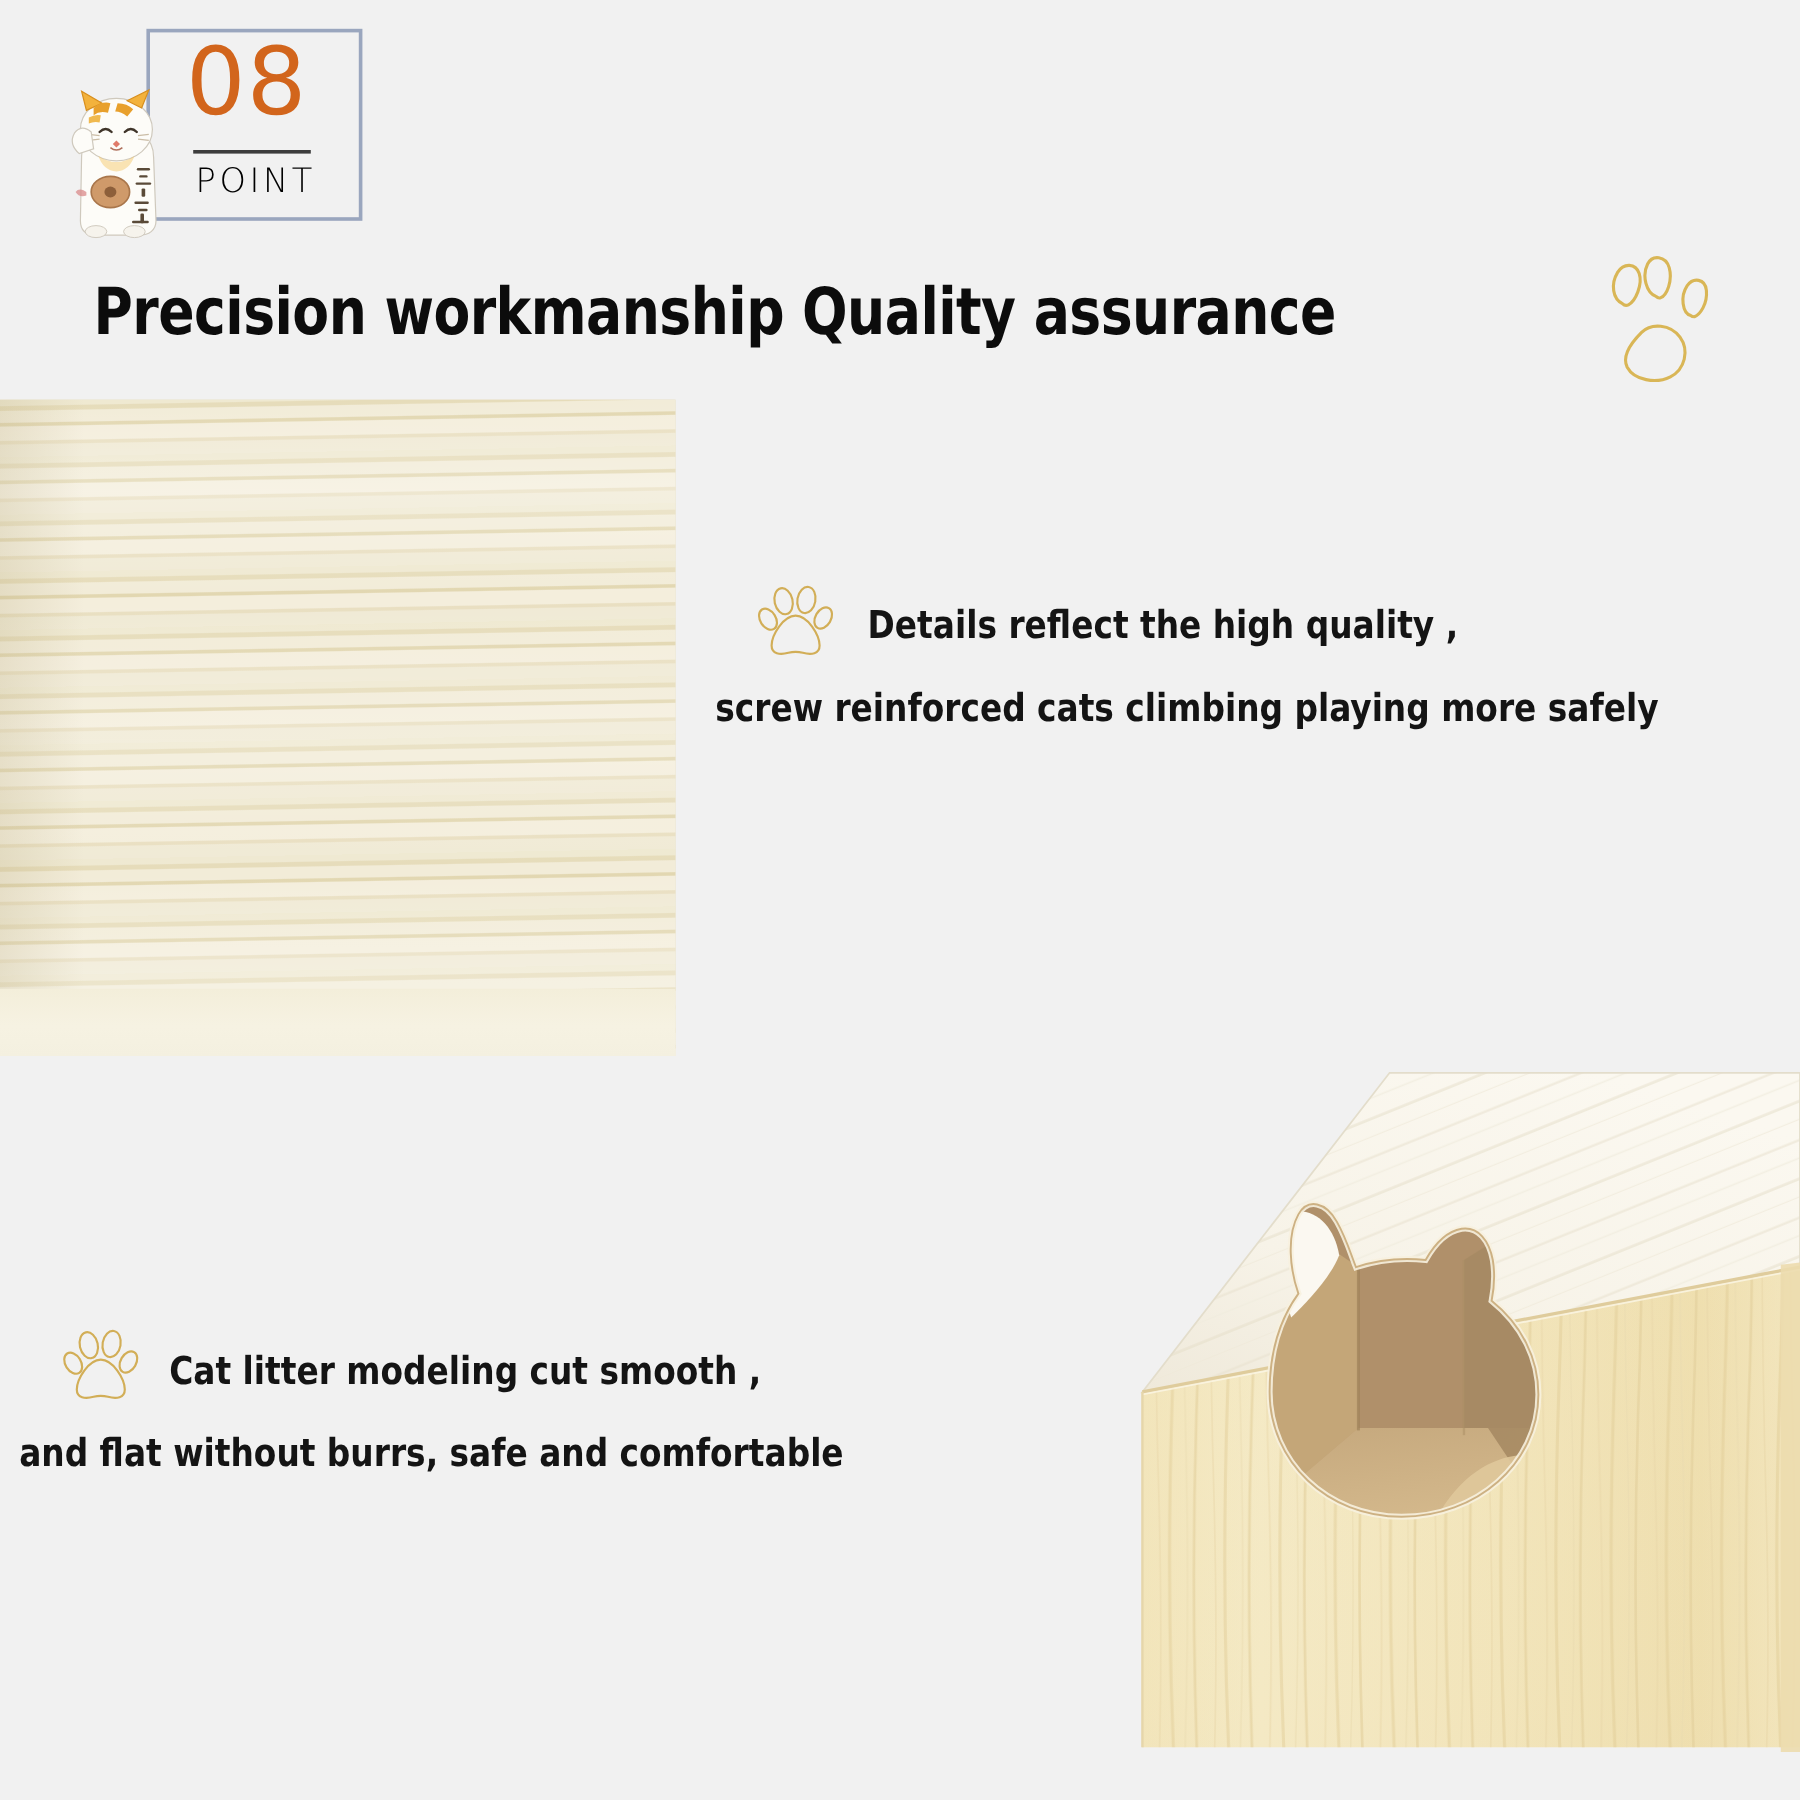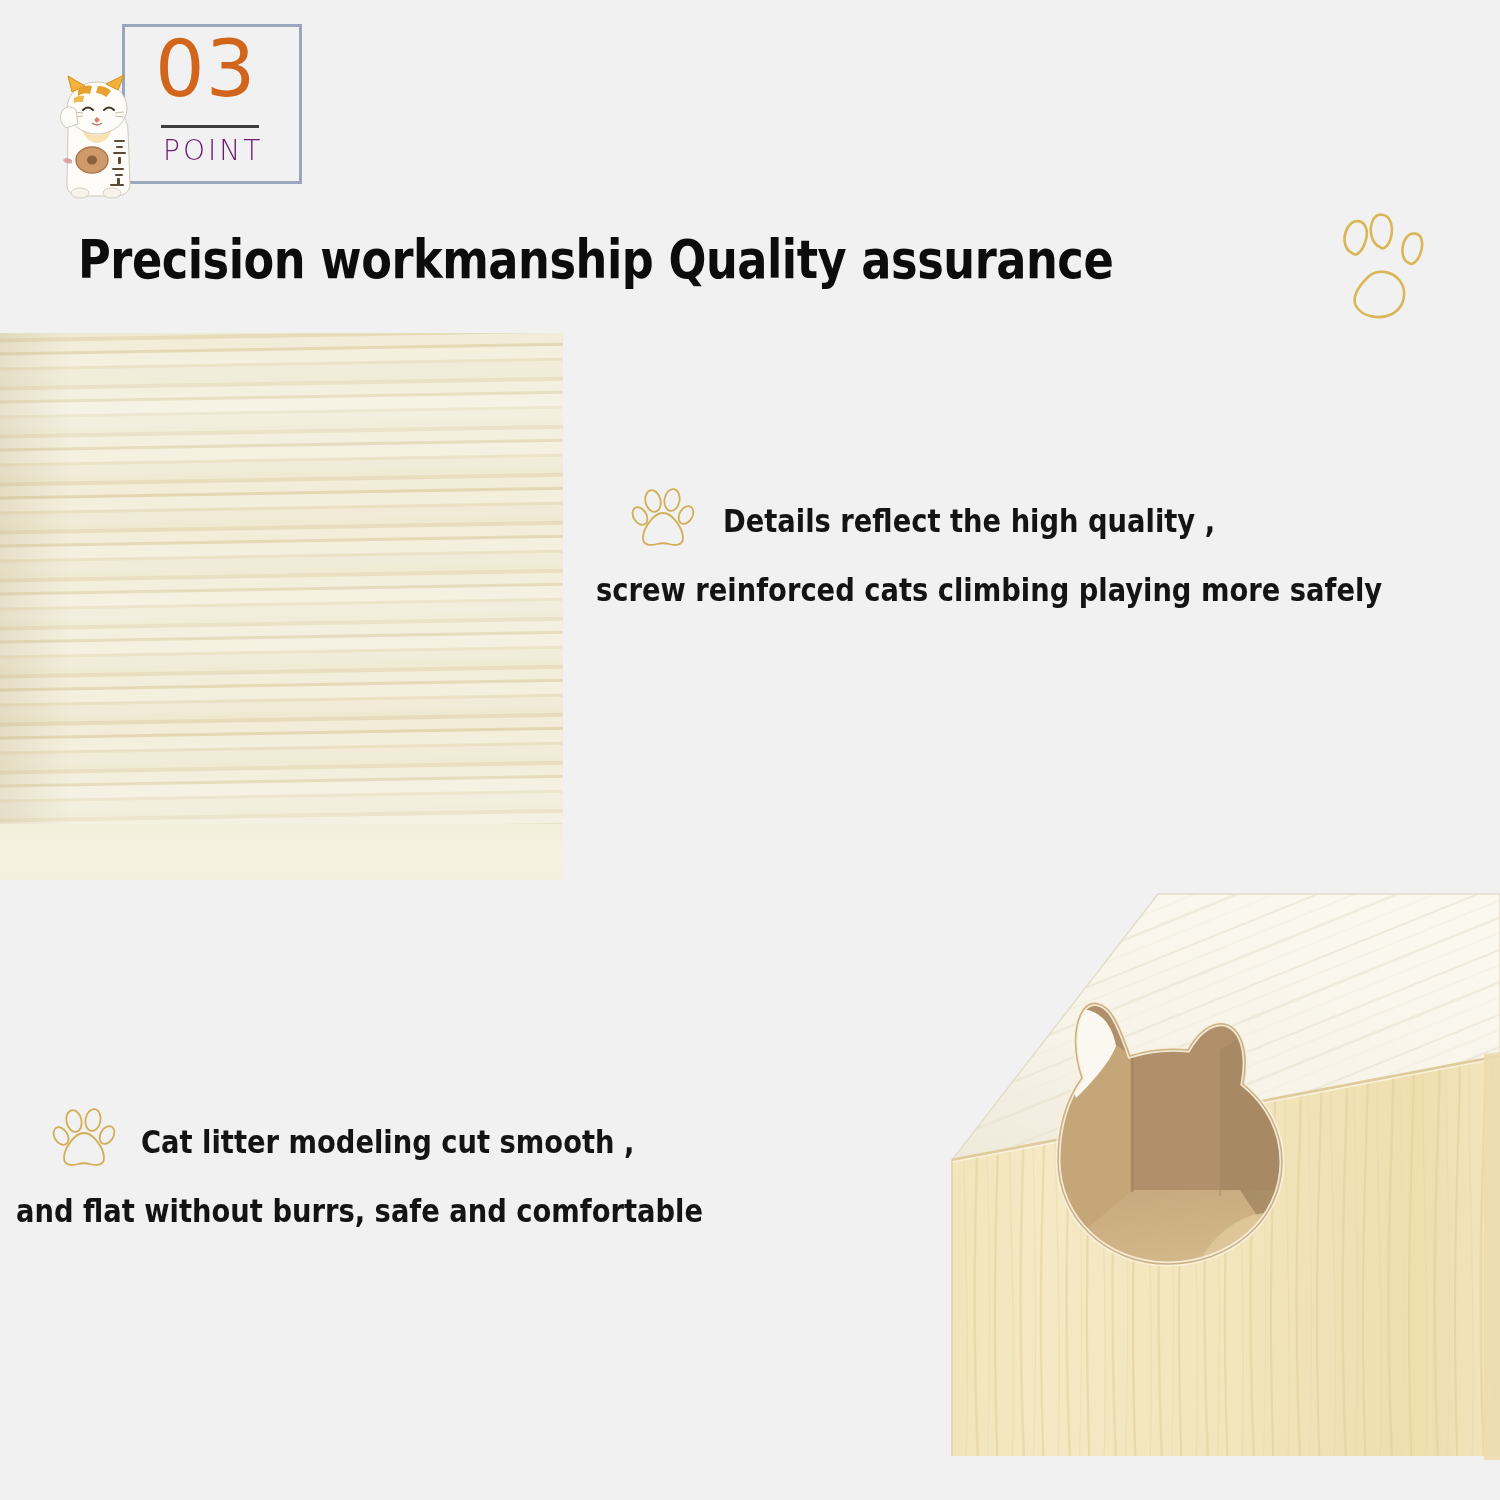--- a/index.html
+++ b/index.html
@@ -52,21 +52,21 @@
     height: 3px;
     background: #3d3d3d;
   }
   .badge-point {
     position: absolute;
     left: 163px;
     top: 137px;
     font-family: "DejaVu Sans", sans-serif;
     font-size: 28px;
     font-weight: 300;
-    color: #701a75;
+    color: #000000;
     letter-spacing: 3px;
     line-height: 1;
   }
 
   
   .neko {
     position: absolute;
     left: 52px;
     top: 68px;
     width: 88px;
@@ -194,21 +194,21 @@
   }
   .cube-svg { display: block; }
 </style>
 </head>
 <body>
 
 <div class="badge-block">
 
   <div class="badge-square"></div>
 
-  <div class="badge-number">03</div>
+  <div class="badge-number">08</div>
 
   <div class="badge-rule"></div>
 
   <div class="badge-point">POINT</div>
 
   <div class="neko">
     <svg viewBox="0 0 88 132" width="88" height="132" xmlns="http://www.w3.org/2000/svg">
 
       <path d="M16 62 C16 46 28 38 46 38 C64 38 76 47 76 63 L78 116 C78 124 72 128 64 128 L28 128 C20 128 15 124 15 116 Z" fill="#fdfcf8" stroke="#cfc9bd" stroke-width="1"></path>
 

